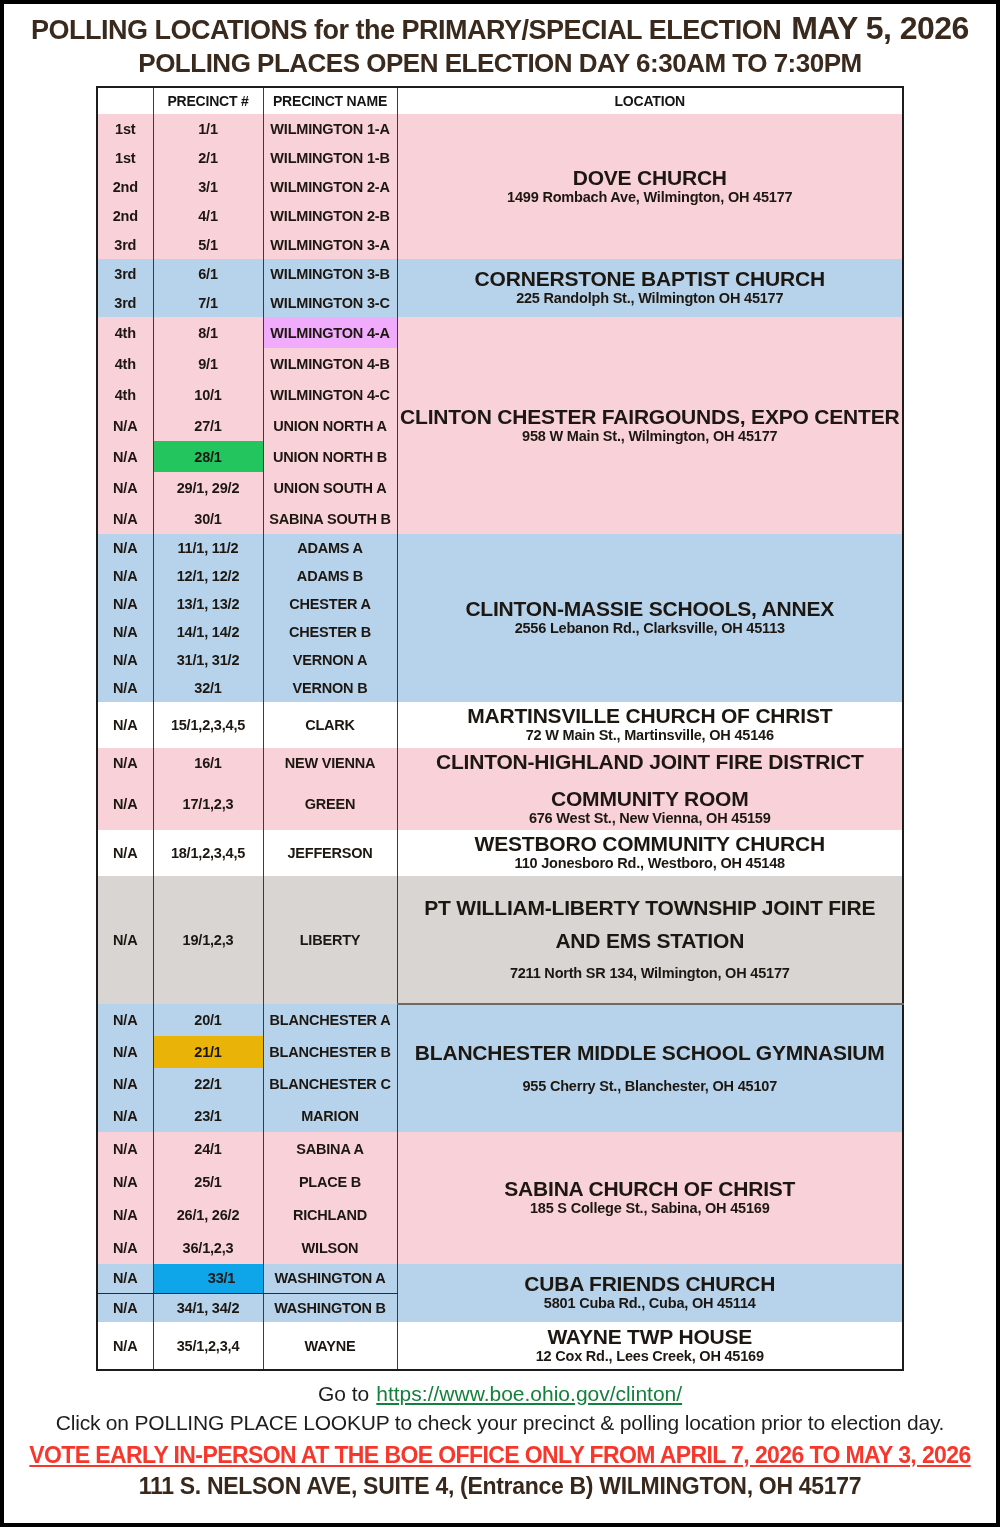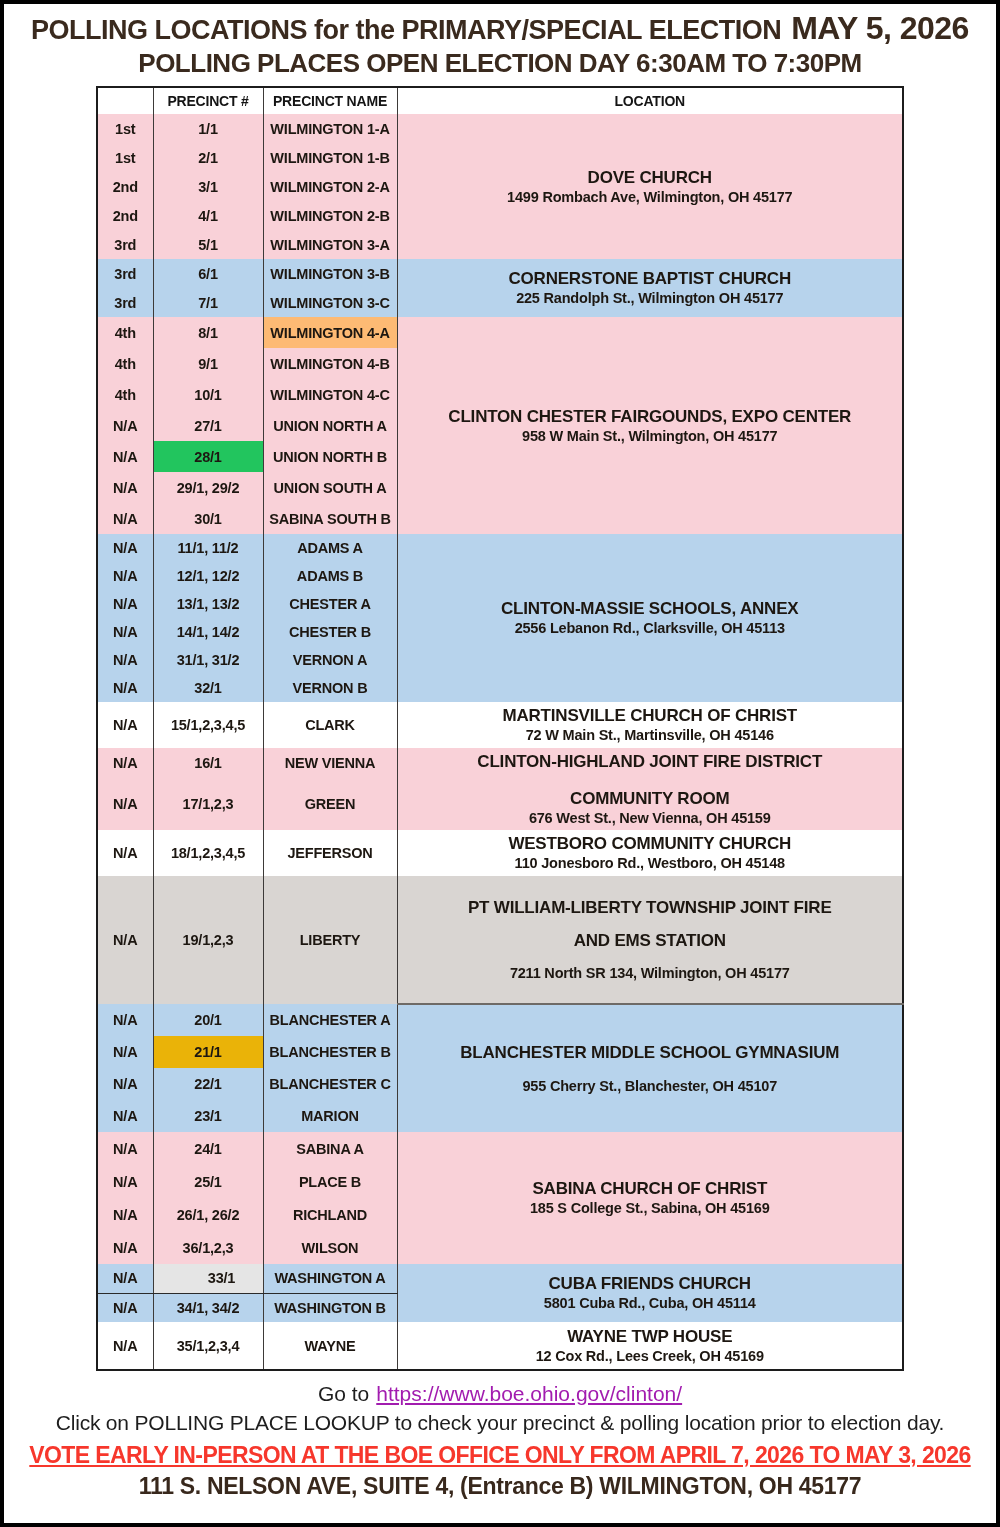--- a/index.html
+++ b/index.html
@@ -33,27 +33,27 @@
     letter-spacing:-0.2px; background:#ffffff; padding:0; text-align:center;
   }
   td{
     padding:0; text-align:center; vertical-align:middle;
     font-weight:bold; font-size:14.5px; color:#1d1711; letter-spacing:-0.2px;
   }
   th.vline, td.vline{ border-right:1px solid #3d3a38; }
   td.divider{ border-bottom:1.5px solid #2a2a2a; }
   td.loc-cell{ vertical-align:middle; }
   td.loc-border{ border-bottom:2px solid #6e6a66; }
-  .loc-name{ font-size:17px; line-height:21px; }
+  .loc-name{ font-size:21px; line-height:21px; }
   .loc-addr{ font-size:14.5px; line-height:19px; }
 
   
   .footer{ text-align:center; color:#1e1e1e; }
   .f-goto{ font-size:21px; margin-top:11px; }
-  .f-goto a{ color:#a21caf; text-decoration:underline; cursor:pointer; }
+  .f-goto a{ color:#15803d; text-decoration:underline; cursor:pointer; }
   .f-goto .goto-prefix{ margin-right:7px; }
   .f-click{ font-size:21px; margin-top:5px; letter-spacing:-0.2px; }
   .f-red{
     font-size:23px; font-weight:bold; margin-top:7px; color:#f7372c;
     text-decoration:underline; letter-spacing:-0.6px;
   }
   .f-board{ font-size:23px; font-weight:bold; margin-top:7px; color:#38281c; letter-spacing:-0.3px;}
   .f-addr{ font-size:23px; font-weight:bold; margin-top:4px; color:#38281c; letter-spacing:-0.3px;}
 </style>
 </head>
@@ -123,21 +123,21 @@
           </td>
         </tr>
         <tr style="height: 29px;">
           <td class="vline" style="background: rgb(183, 211, 236);">3rd</td>
           <td class="vline" style="background: rgb(183, 211, 236);">7/1</td>
           <td class="vline" style="background: rgb(183, 211, 236);">WILMINGTON 3-C</td>
         </tr>
         <tr style="height: 31px;">
           <td class="vline" style="background: rgb(249, 209, 216);">4th</td>
           <td class="vline" style="background: rgb(249, 209, 216);">8/1</td>
-          <td class="vline" style="background: #fdba74;">WILMINGTON 4-A</td>
+          <td class="vline" style="background: #f0abfc;">WILMINGTON 4-A</td>
           <td class="loc-cell" rowspan="7" style="background: rgb(249, 209, 216);">
             <div class="loc-name">CLINTON CHESTER FAIRGOUNDS, EXPO CENTER</div>
             <div class="loc-addr">958 W Main St., Wilmington, OH 45177</div>
           </td>
         </tr>
         <tr style="height: 31px;">
           <td class="vline" style="background: rgb(249, 209, 216);">4th</td>
           <td class="vline" style="background: rgb(249, 209, 216);">9/1</td>
           <td class="vline" style="background: rgb(249, 209, 216);">WILMINGTON 4-B</td>
         </tr>
@@ -286,21 +286,21 @@
           <td class="vline" style="background: rgb(249, 209, 216);">26/1, 26/2</td>
           <td class="vline" style="background: rgb(249, 209, 216);">RICHLAND</td>
         </tr>
         <tr style="height: 33px;">
           <td class="vline" style="background: rgb(249, 209, 216);">N/A</td>
           <td class="vline" style="background: rgb(249, 209, 216);">36/1,2,3</td>
           <td class="vline" style="background: rgb(249, 209, 216);">WILSON</td>
         </tr>
         <tr style="height: 29px;">
           <td class="vline divider" style="background: rgb(183, 211, 236);">N/A</td>
-          <td class="vline divider" style="background: #e5e5e5; padding-left: 27px;">33/1</td>
+          <td class="vline divider" style="background: #0ea5e9; padding-left: 27px;">33/1</td>
           <td class="vline divider" style="background: rgb(183, 211, 236);">WASHINGTON A</td>
           <td class="loc-cell" rowspan="2" style="background: rgb(183, 211, 236);">
             <div class="loc-name">CUBA FRIENDS CHURCH</div>
             <div class="loc-addr">5801 Cuba Rd., Cuba, OH 45114</div>
           </td>
         </tr>
         <tr style="height: 29px;">
           <td class="vline" style="background: rgb(183, 211, 236);">N/A</td>
           <td class="vline" style="background: rgb(183, 211, 236);">34/1, 34/2</td>
           <td class="vline" style="background: rgb(183, 211, 236);">WASHINGTON B</td>

